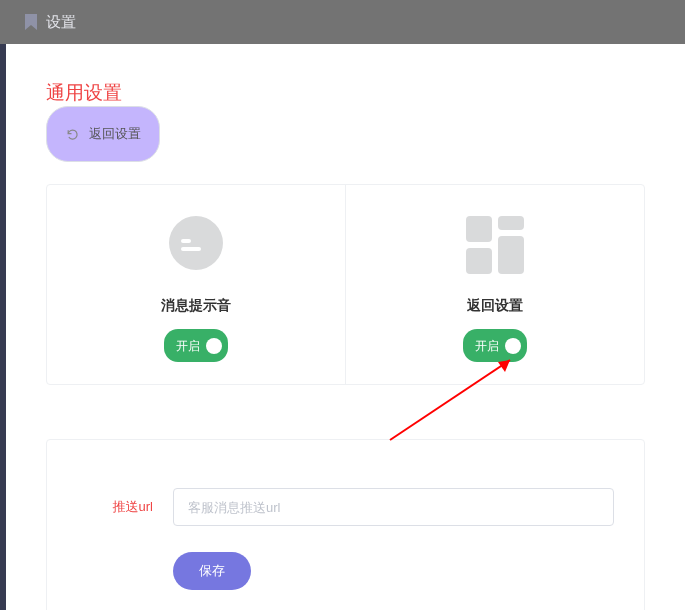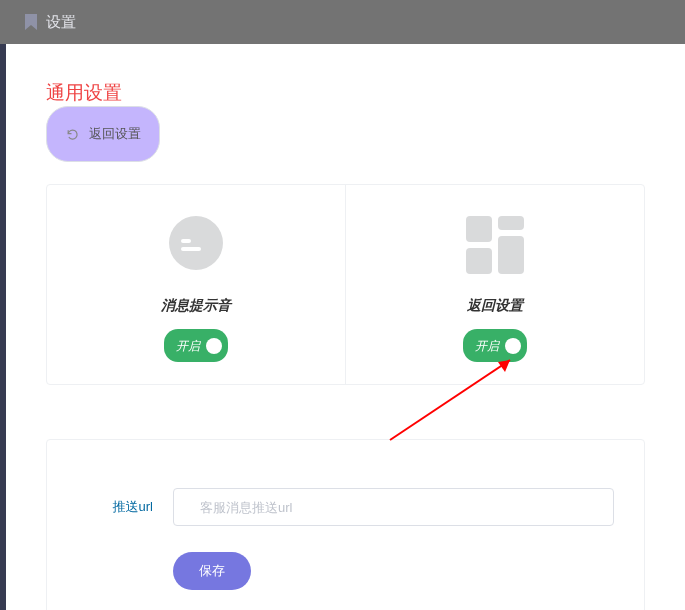--- a/index.html
+++ b/index.html
@@ -62,21 +62,20 @@
     .back-btn .undo-icon {
       margin-right: 10px;
       display: inline-flex;
     }
     .cards-row {
       display: flex;
       border: 1px solid #eef0f3;
       border-radius: 4px;
       background: #fff;
       overflow: hidden;
-      font-style: italic;
     }
     .card {
       flex: 1;
       min-height: 196px;
       display: flex;
       flex-direction: column;
       align-items: center;
       justify-content: center;
       padding: 20px 10px 22px 10px;
     }
@@ -124,28 +123,28 @@
     .form-row {
       display: flex;
       align-items: center;
       margin-bottom: 26px;
     }
     .form-label {
       width: 96px;
       text-align: right;
       padding-right: 20px;
       font-size: 13px;
-      color: #0369a1;
+      color: #ef4444;
     }
     .text-input {
       flex: 1;
       height: 38px;
       border: 1px solid #dcdfe6;
       border-radius: 4px;
-      padding: 0 26px;
+      padding: 0 14px;
       font-size: 13px;
       color: #333;
       outline: none;
     }
     .text-input::placeholder { color: #bfc3cc; }
     .save-btn {
       margin-left: 96px;
       background: #7677e0;
       color: #fff;
       border: none;

